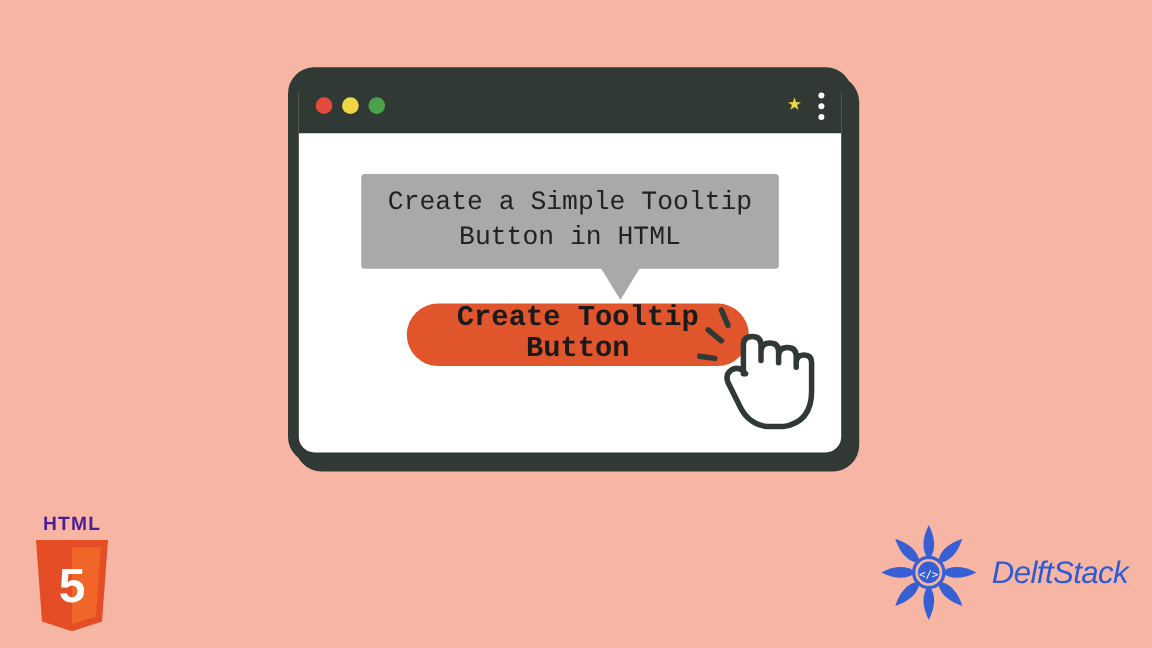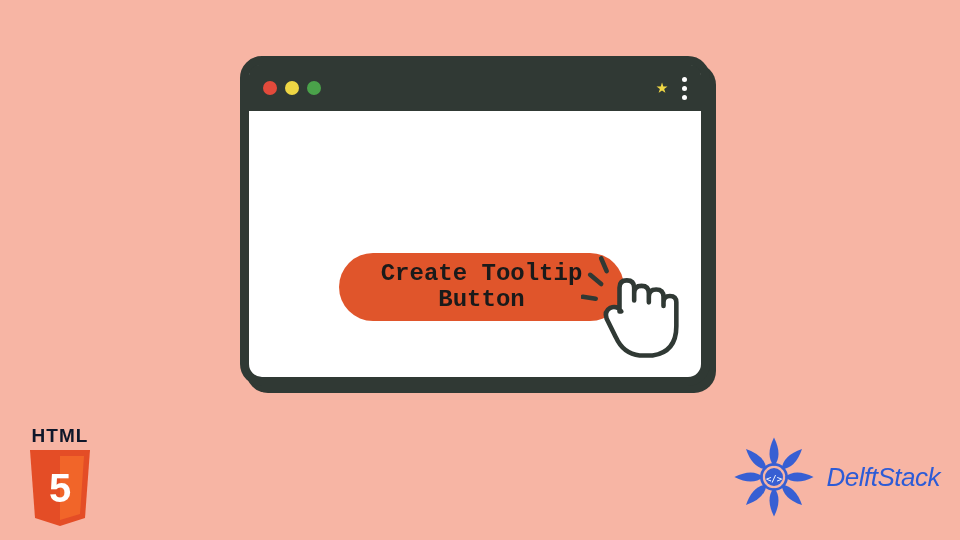--- a/index.html
+++ b/index.html
@@ -67,21 +67,21 @@
     border-left: 17px solid transparent;
     border-right: 17px solid transparent;
     border-top: 28px solid #a9a9a9;
   }
   
   .btn {
     position: absolute;
     left: 90px;
     top: 142px;
     width: 285px;
-    height: 68px;
+    height: 52px;
     background: #e0552b;
     border-radius: 34px;
     display: flex;
     align-items: center;
     justify-content: center;
     text-align: center;
     font-family: "Courier New", Courier, monospace;
     font-weight: bold;
     font-size: 24px;
     color: #1a1a1a;
@@ -103,23 +103,23 @@
   .html5 {
     position: absolute;
     left: 16px;
     bottom: 10px;
     width: 88px;
     text-align: center;
   }
   .html5 .txt {
     font-family: Arial, Helvetica, sans-serif;
     font-weight: 900;
-    font-size: 19px;
+    font-size: 16px;
     letter-spacing: 1px;
-    color: #0f172a;
+    color: #4c1d95;
     margin-bottom: 3px;
   }
   .html5 svg { width: 70px; height: 80px; display: block; margin: 0 auto; }
   
   .brand {
     position: absolute;
     right: 20px;
     bottom: 18px;
     display: flex;
     align-items: center;
@@ -147,20 +147,21 @@
     <div class="right-controls">
       <span class="star">★</span>
       <span class="vdots">
         <span></span>
           <span></span>
           <span></span>
       </span>
     </div>
   </div>
   <div class="content">
+    <div class="tooltip">Create a Simple Tooltip Button in HTML</div>
     <div class="btn">
       <span>Create Tooltip Button</span>
     </div>
     <div class="cursor">
       <svg viewBox="0 0 120 120">
         <g stroke="#303934" stroke-width="5" fill="#fff" stroke-linecap="round" stroke-linejoin="round">
 
           <path d="M42 66 
                    L42 40 q0-8 8-8 q8 0 8 8 l0 14
                    l0 -8 q0-8 8-8 q8 0 8 8 l0 10

